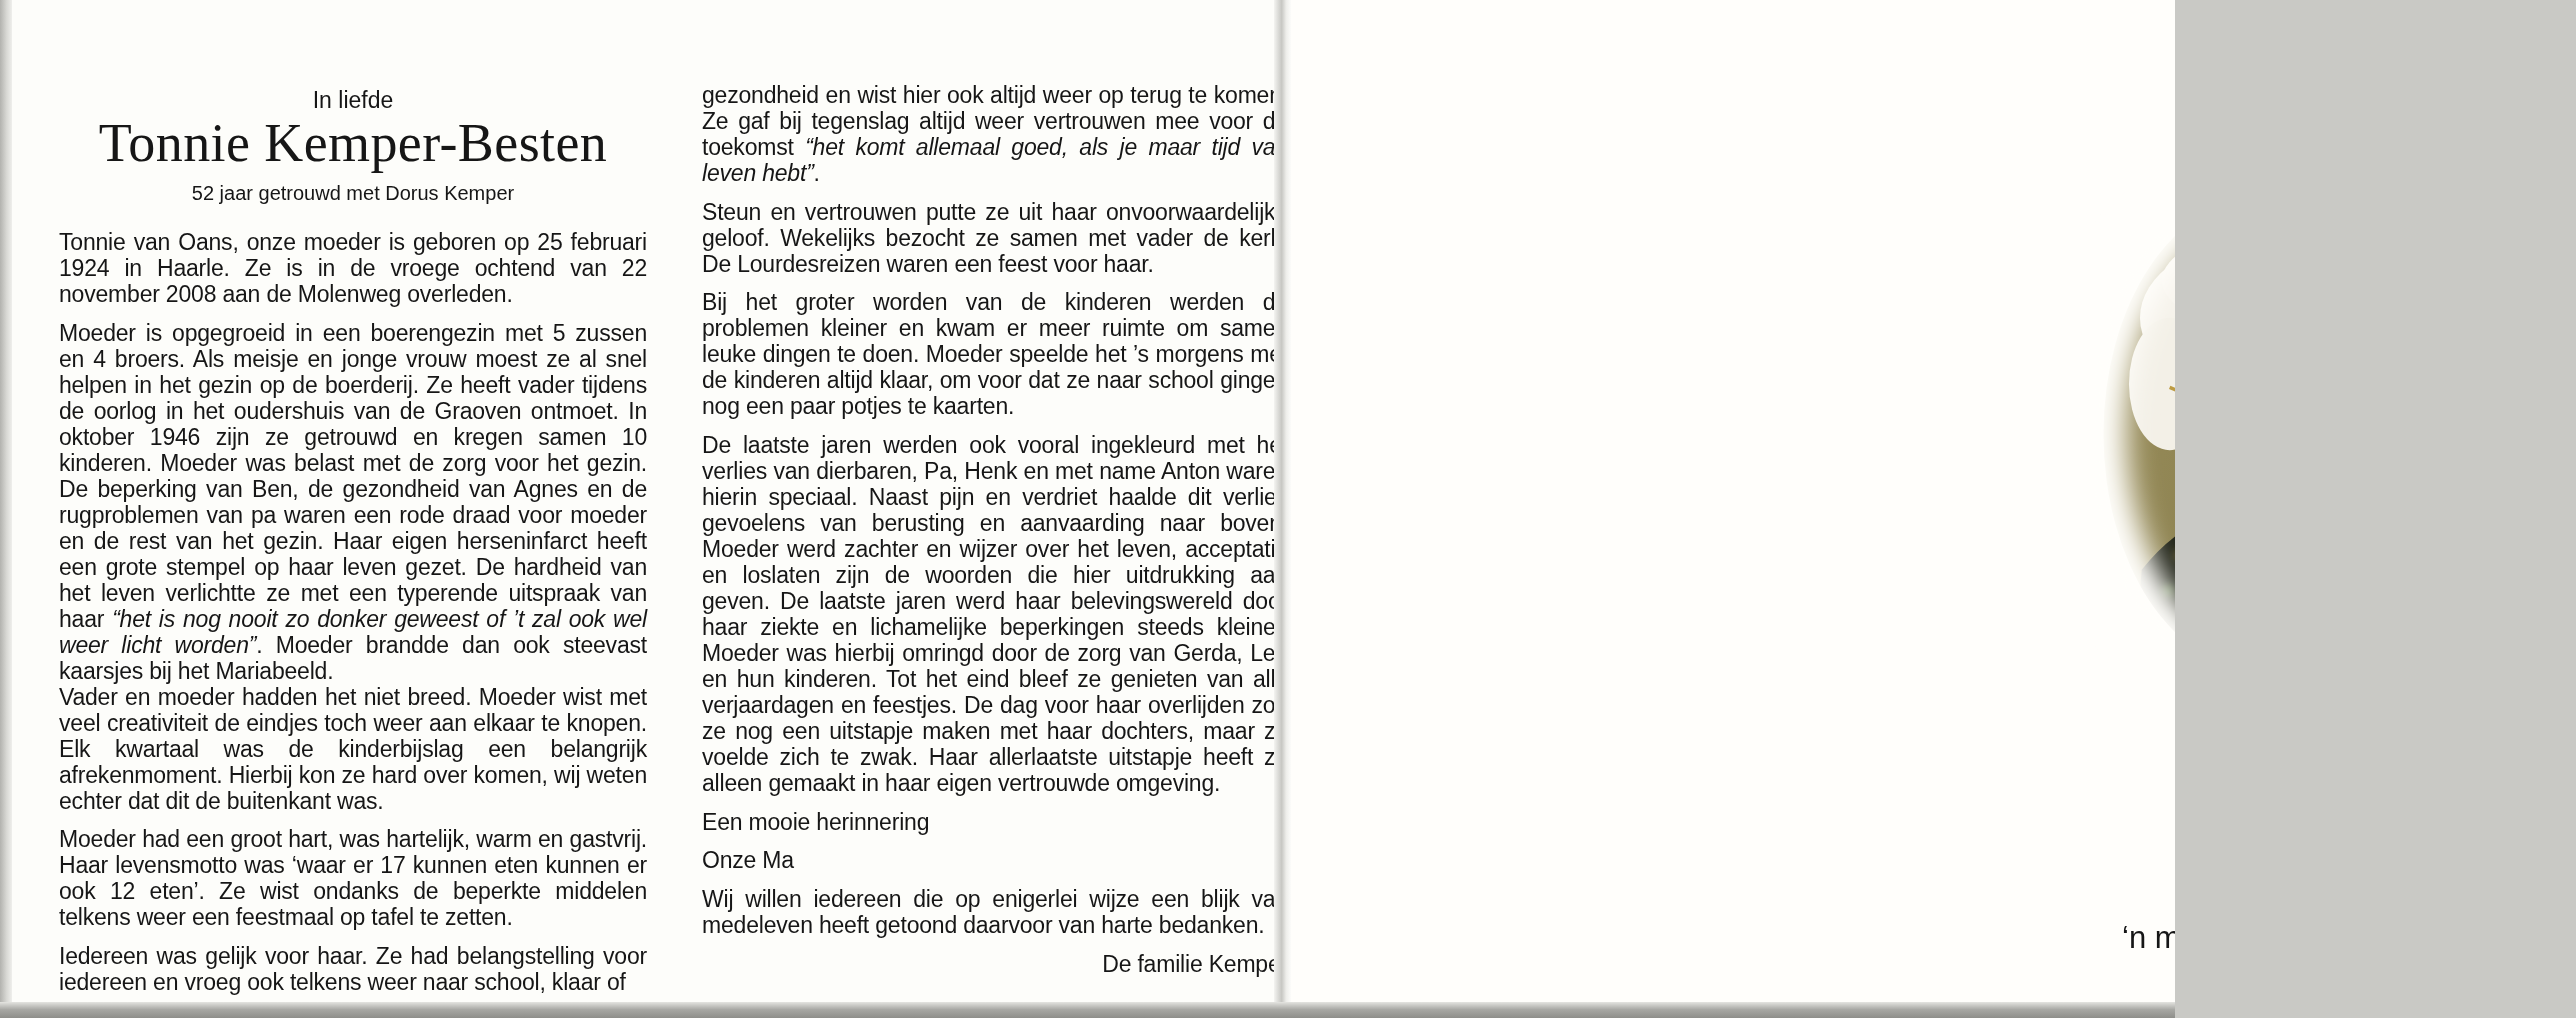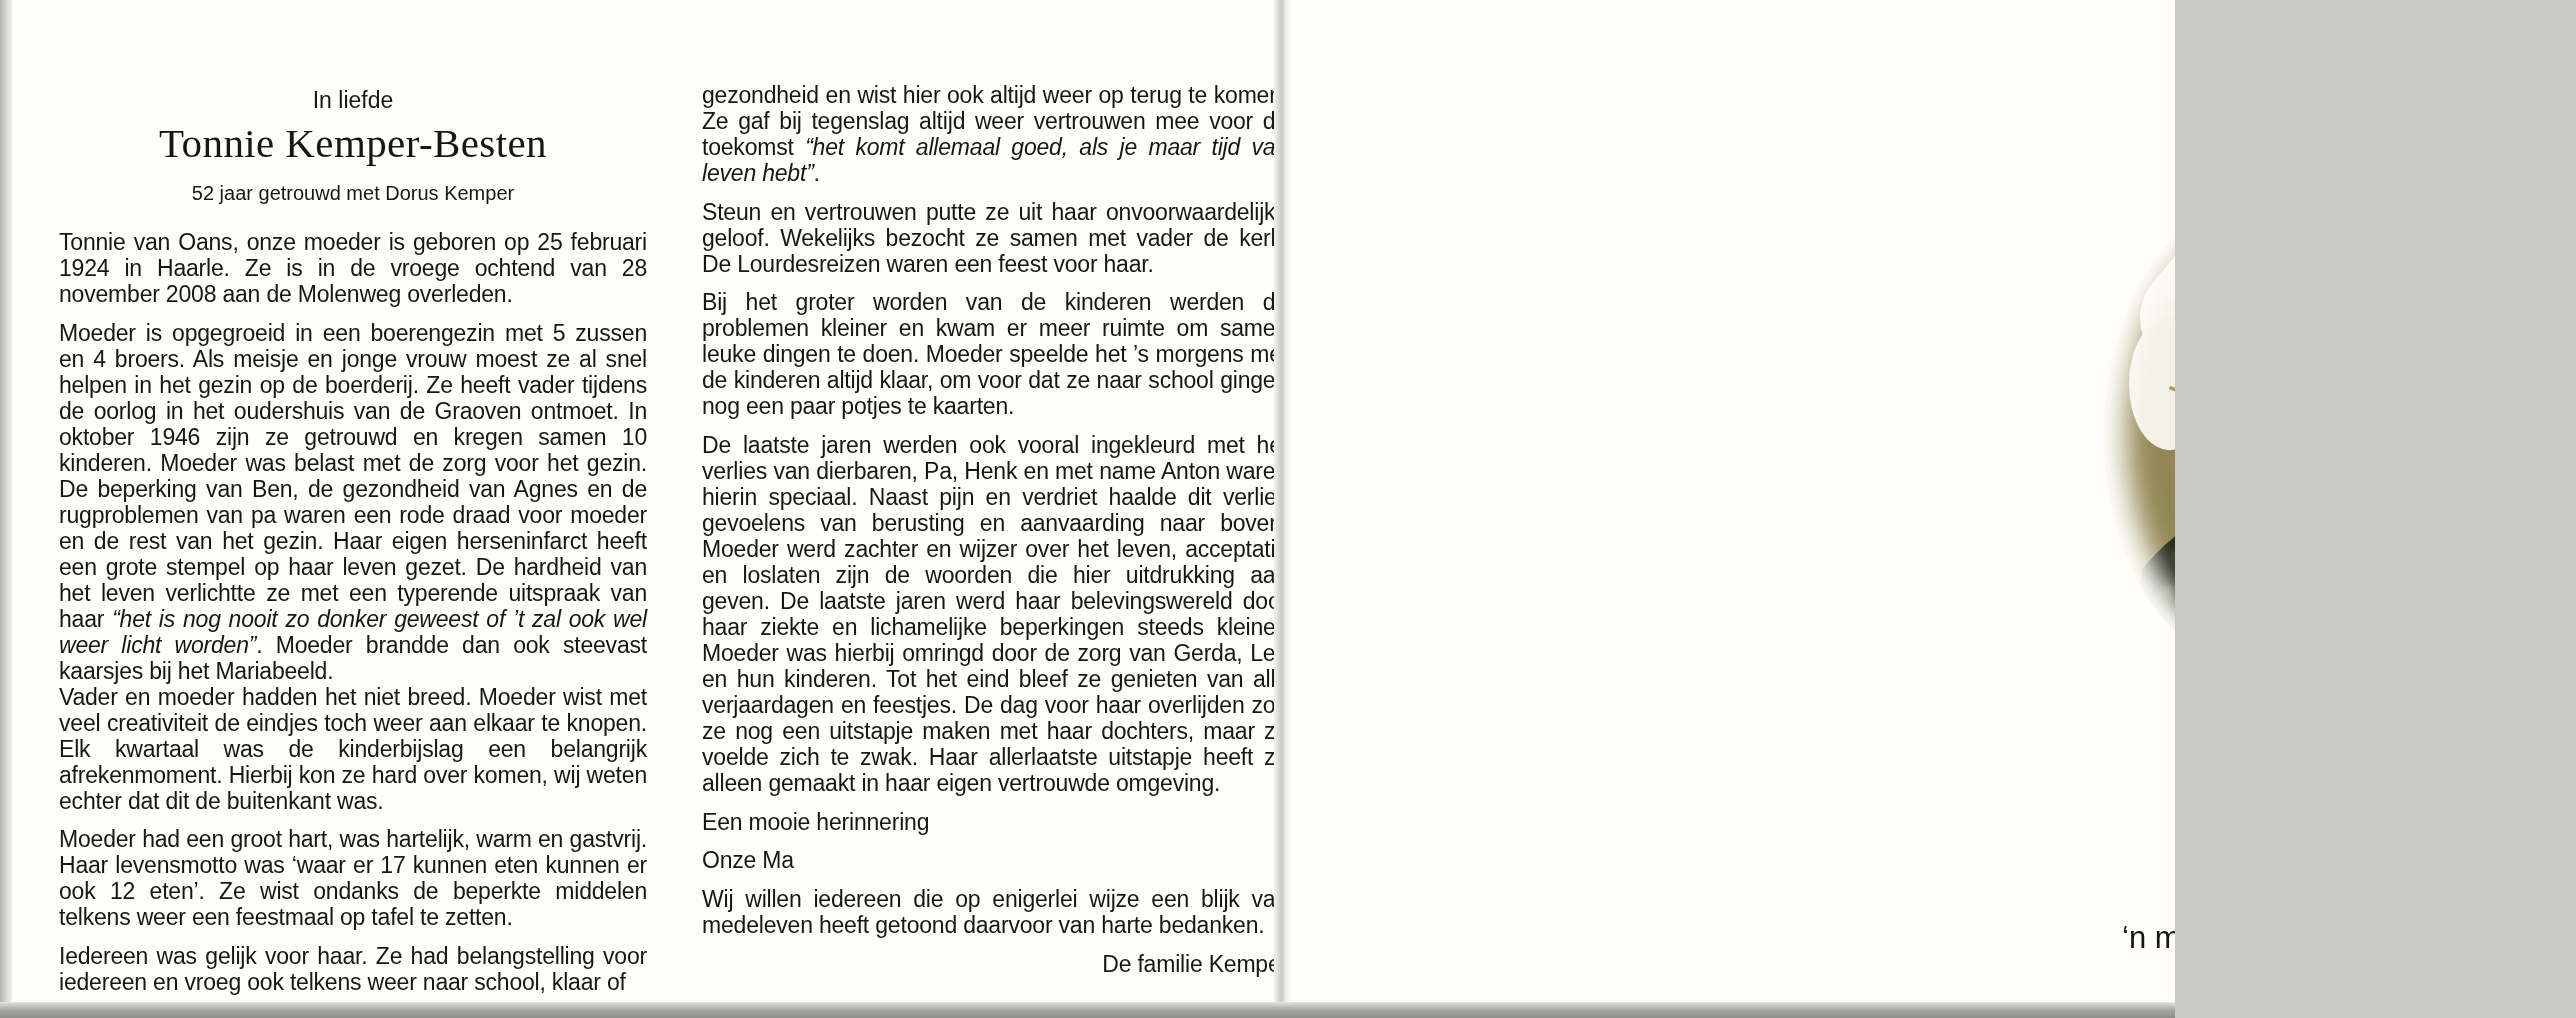--- a/index.html
+++ b/index.html
@@ -14,21 +14,21 @@
              background:linear-gradient(to right,#b2b2ae,#d8d8d4 55%,#efefec);z-index:6;}
   .edge-bottom{position:absolute;left:0;top:1002px;width:2576px;height:17px;
              background:linear-gradient(to bottom,#e4e4e0,#a7a7a3 45%,#8b8b87);z-index:7;}
   .edge-right{position:absolute;left:2568px;top:0;width:8.5px;height:1019px;
              background:linear-gradient(to right,#f2f2ef,#d3d3cf);z-index:6;}
   .fold-line{position:absolute;left:1274px;top:0;width:17px;height:1009px;z-index:5;
              background:linear-gradient(to right,#f4f4f1,#c7c7c3 45%,#eeeeeb 72%,#fcfcfa);}
   
   .header-block{position:absolute;left:47px;top:88px;width:588px;text-align:center;}
   .tagline{font-size:23px;line-height:25.5px;}
-  .deceased-name{font-family:"Liberation Serif",serif;font-size:41px;line-height:46px;
+  .deceased-name{font-family:"Liberation Serif",serif;font-size:54px;line-height:46px;
                  margin-top:6.8px;letter-spacing:0.4px;}
   .marriage-subtitle{font-size:20px;line-height:26px;margin-top:13.6px;}
   .text-col{position:absolute;width:588px;font-size:23px;line-height:26px;
             text-align:justify;letter-spacing:-0.2px;}
   .col1{left:47px;top:229px;}
   .col2{left:690px;top:82px;width:586px;}
   .text-col p{margin:0 0 12.7px 0;}
   .text-col p.no-gap{margin-top:-12.7px;}
   .it{font-style:italic;}
   
@@ -42,21 +42,21 @@
 
 <div class="scan">
 
   <div class="page page-left">
     <div class="header-block">
       <div class="tagline">In liefde</div>
       <div class="deceased-name">Tonnie Kemper-Besten</div>
       <div class="marriage-subtitle">52 jaar getrouwd met Dorus Kemper</div>
     </div>
     <div class="text-col col1" id="col1">
-        <p><span>Tonnie van Oans, onze moeder is geboren op 25 februari 1924 in Haarle. Ze is in de vroege ochtend van 28 november 2008 aan de Molenweg overleden.</span></p>
+        <p><span>Tonnie van Oans, onze moeder is geboren op 25 februari 1924 in Haarle. Ze is in de vroege ochtend van 22 november 2008 aan de Molenweg overleden.</span></p>
         <p><span>Moeder is opgegroeid in een boerengezin met 5 zussen en 4 broers. Als meisje en jonge vrouw moest ze al snel helpen in het gezin op de boerderij. Ze heeft vader tijdens de oorlog in het oudershuis van de Graoven ontmoet. In oktober 1946 zijn ze getrouwd en kregen samen 10 kinderen. Moeder was belast met de zorg voor het gezin. De beperking van Ben, de gezondheid van Agnes en de rugproblemen van pa waren een rode draad voor moeder en de rest van het gezin. Haar eigen herseninfarct heeft een grote stempel op haar leven gezet. De hardheid van het leven verlichtte ze met een typerende uitspraak van haar </span><span class="it">“het is nog nooit zo donker geweest of ’t zal ook wel weer licht worden”</span><span>. Moeder brandde dan ook steevast kaarsjes bij het Mariabeeld.</span></p>
         <p class="no-gap"><span>Vader en moeder hadden het niet breed. Moeder wist met veel creativiteit de eindjes toch weer aan elkaar te knopen. Elk kwartaal was de kinderbijslag een belangrijk afrekenmoment. Hierbij kon ze hard over komen, wij weten echter dat dit de buitenkant was.</span></p>
         <p><span>Moeder had een groot hart, was hartelijk, warm en gastvrij. Haar levensmotto was ‘waar er 17 kunnen eten kunnen er ook 12 eten’. Ze wist ondanks de beperkte middelen telkens weer een feestmaal op tafel te zetten.</span></p>
         <p><span>Iedereen was gelijk voor haar. Ze had belangstelling voor iedereen en vroeg ook telkens weer naar school, klaar of</span></p>
       </div>
     <div class="text-col col2" id="col2">
         <p><span>gezondheid en wist hier ook altijd weer op terug te komen. Ze gaf bij tegenslag altijd weer vertrouwen mee voor de toekomst </span><span class="it">“het komt allemaal goed, als je maar tijd van leven hebt”</span><span>.</span></p>
         <p><span>Steun en vertrouwen putte ze uit haar onvoorwaardelijke geloof. Wekelijks bezocht ze samen met vader de kerk. De Lourdesreizen waren een feest voor haar.</span></p>
         <p><span>Bij het groter worden van de kinderen werden de problemen kleiner en kwam er meer ruimte om samen leuke dingen te doen. Moeder speelde het ’s morgens met de kinderen altijd klaar, om voor dat ze naar school gingen nog een paar potjes te kaarten.</span></p>
         <p><span>De laatste jaren werden ook vooral ingekleurd met het verlies van dierbaren, Pa, Henk en met name Anton waren hierin speciaal. Naast pijn en verdriet haalde dit verlies gevoelens van berusting en aanvaarding naar boven. Moeder werd zachter en wijzer over het leven, acceptatie en loslaten zijn de woorden die hier uitdrukking aan geven. De laatste jaren werd haar belevingswereld door haar ziekte en lichamelijke beperkingen steeds kleiner. Moeder was hierbij omringd door de zorg van Gerda, Leo en hun kinderen. Tot het eind bleef ze genieten van alle verjaardagen en feestjes. De dag voor haar overlijden zou ze nog een uitstapje maken met haar dochters, maar ze voelde zich te zwak. Haar allerlaatste uitstapje heeft ze alleen gemaakt in haar eigen vertrouwde omgeving.</span></p>

